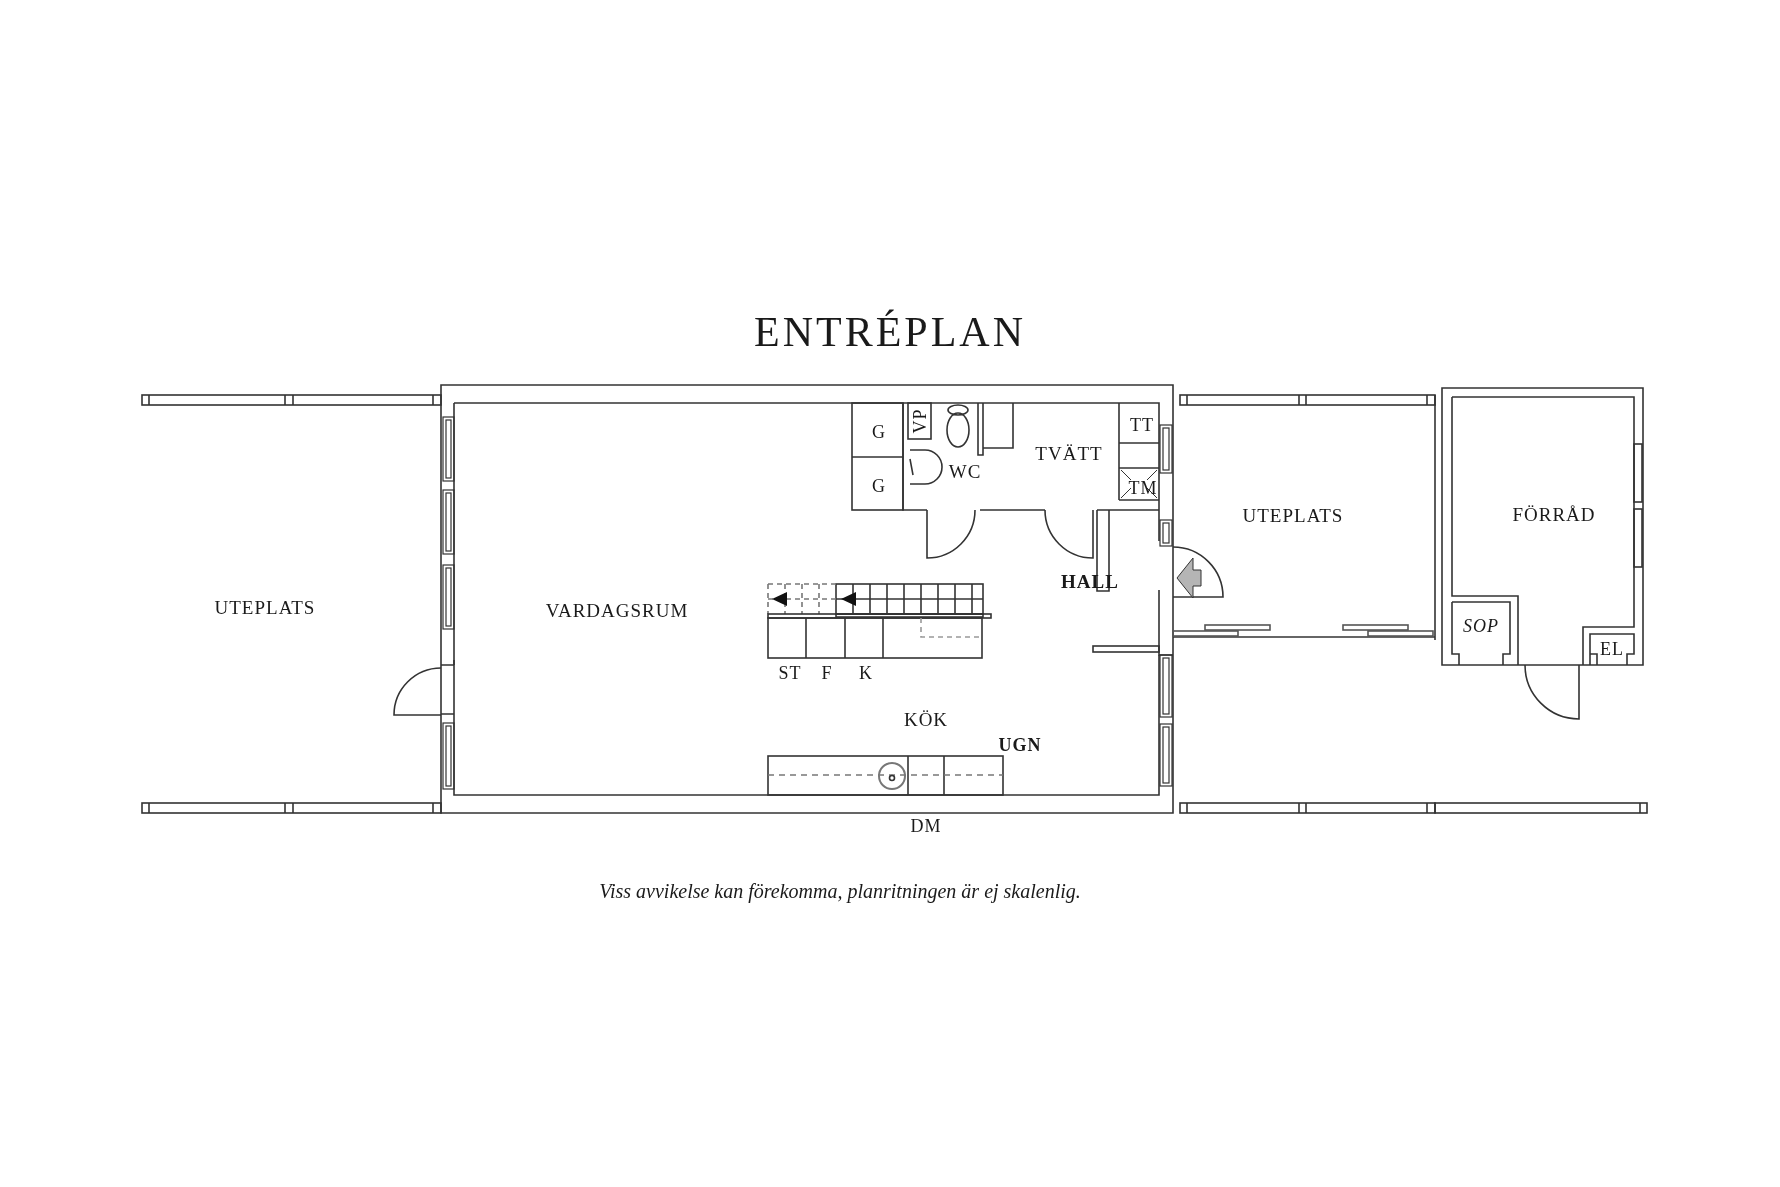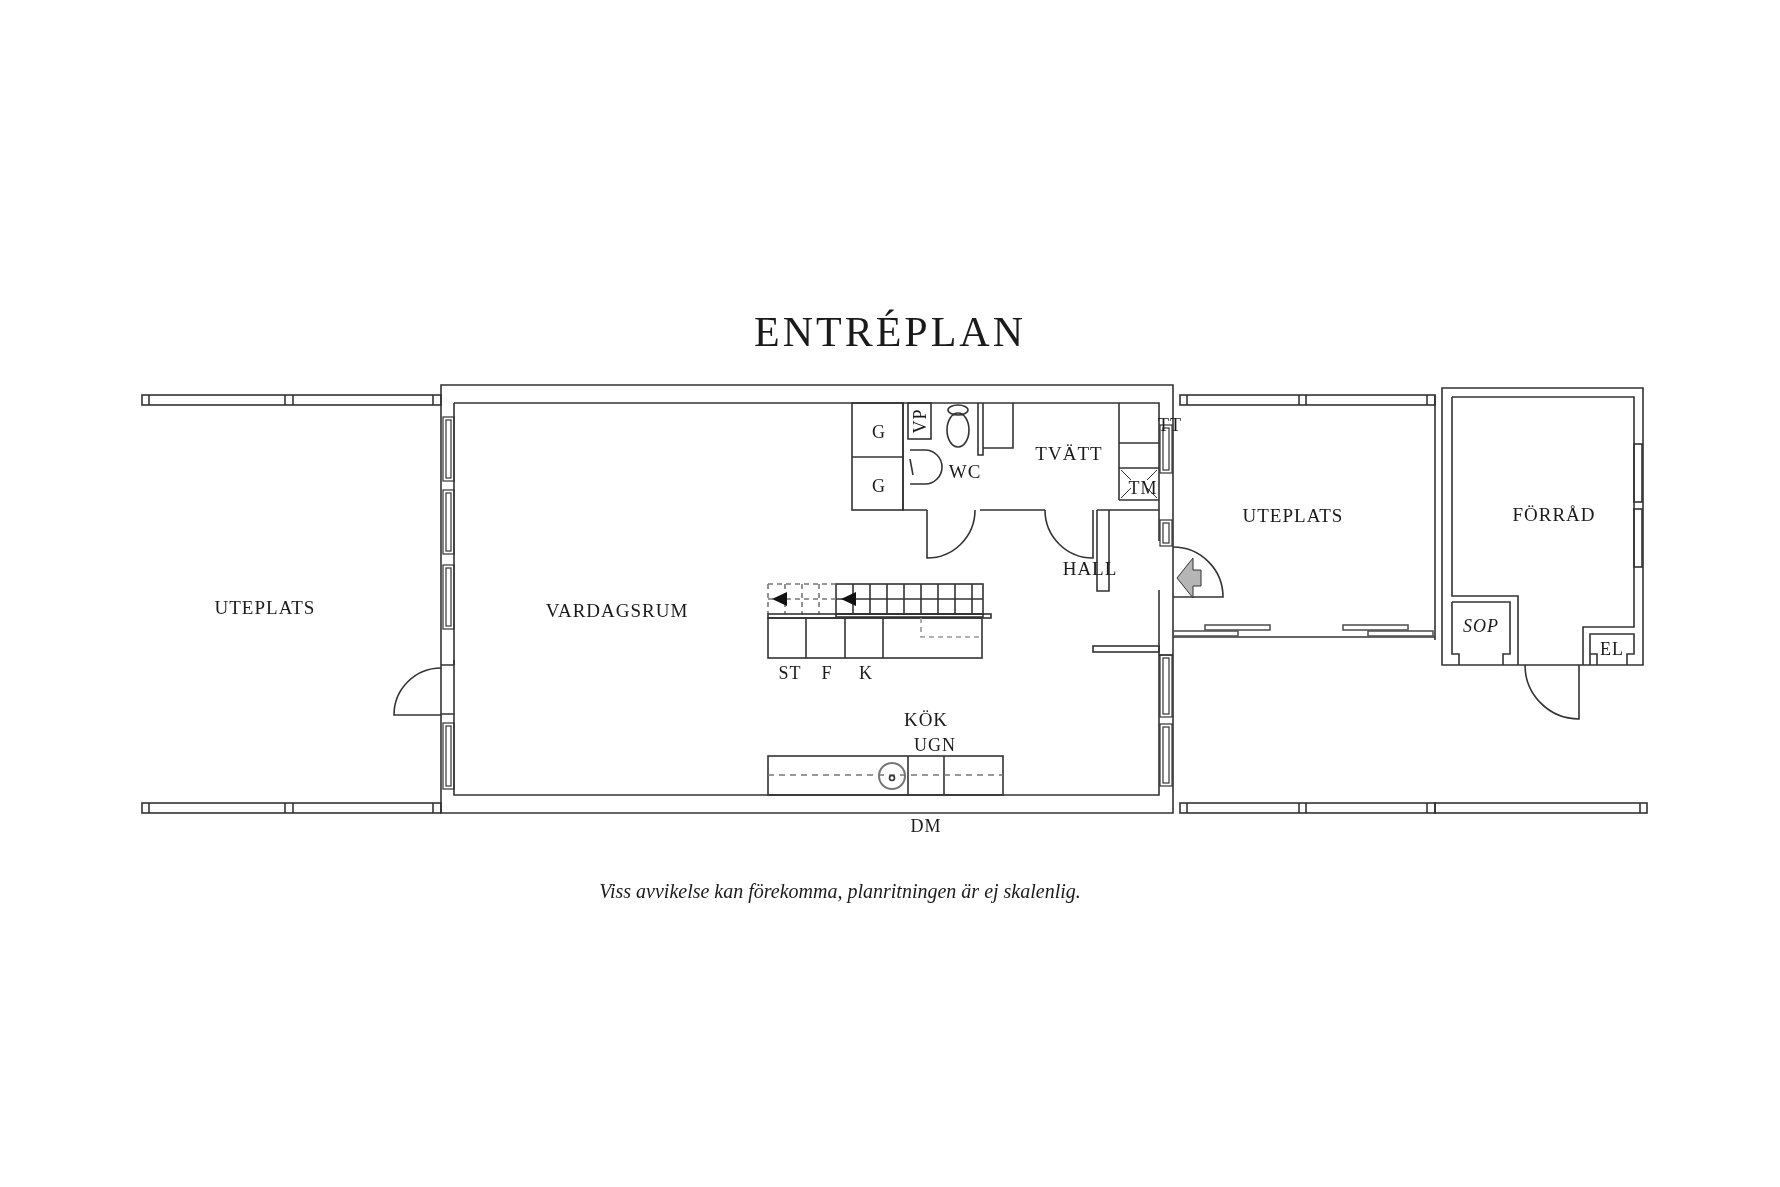--- a/index.html
+++ b/index.html
@@ -169,31 +169,31 @@
   <path d="M1177 578 L1193 558 V570 H1201 V586 H1193 V598 Z" fill="#b5b5b5" stroke="#333" stroke-width="1"></path>
 
   <path d="M772 599 L787 592 V606 Z" fill="#111"></path>
   <path d="M841 599 L856 592 V606 Z" fill="#111"></path>
 </svg>
 
 <div class="lbl" style="left:265px;top:608px;">UTEPLATS</div>
 <div class="lbl" style="left:617px;top:611px;">VARDAGSRUM</div>
 <div class="lbl" style="left:965px;top:472px;">WC</div>
 <div class="lbl" style="left:1069px;top:454px;">TVÄTT</div>
-<div class="lbl" style="left:1090px;top:569px;">HALL</div>
+<div class="lbl" style="left:1090px;top:582px;font-weight:bold;">HALL</div>
 <div class="lbl" style="left:926px;top:720px;">KÖK</div>
 <div class="lbl" style="left:1293px;top:516px;">UTEPLATS</div>
 <div class="lbl" style="left:1554px;top:515px;">FÖRRÅD</div>
 
 <div class="lbl sm" style="left:879px;top:432px;">G</div>
 <div class="lbl sm" style="left:879px;top:486px;">G</div>
 <div class="lbl sm" style="left:920px;top:421px;transform:translate(-50%,-50%) rotate(-90deg);">VP</div>
-<div class="lbl sm" style="left:1142px;top:425px;margin-left:28px;">TT</div>
+<div class="lbl sm" style="left:1142px;top:425px;">TT</div>
 <div class="lbl sm" style="left:1143px;top:488px;">TM</div>
 <div class="lbl sm" style="left:790px;top:673px;">ST</div>
 <div class="lbl sm" style="left:827px;top:673px;">F</div>
 <div class="lbl sm" style="left:866px;top:673px;">K</div>
-<div class="lbl sm" style="left:935px;top:745px;">UGN</div>
+<div class="lbl sm" style="left:1020px;top:745px;font-weight:bold;">UGN</div>
 <div class="lbl sm" style="left:926px;top:826px;">DM</div>
 <div class="lbl sm" style="left:1481px;top:626px;font-style:italic;">SOP</div>
 <div class="lbl sm" style="left:1612px;top:649px;text-align:center;">EL</div>
 
 <div class="note">Viss avvikelse kan förekomma, planritningen är ej skalenlig.</div>
 
 </body></html>

